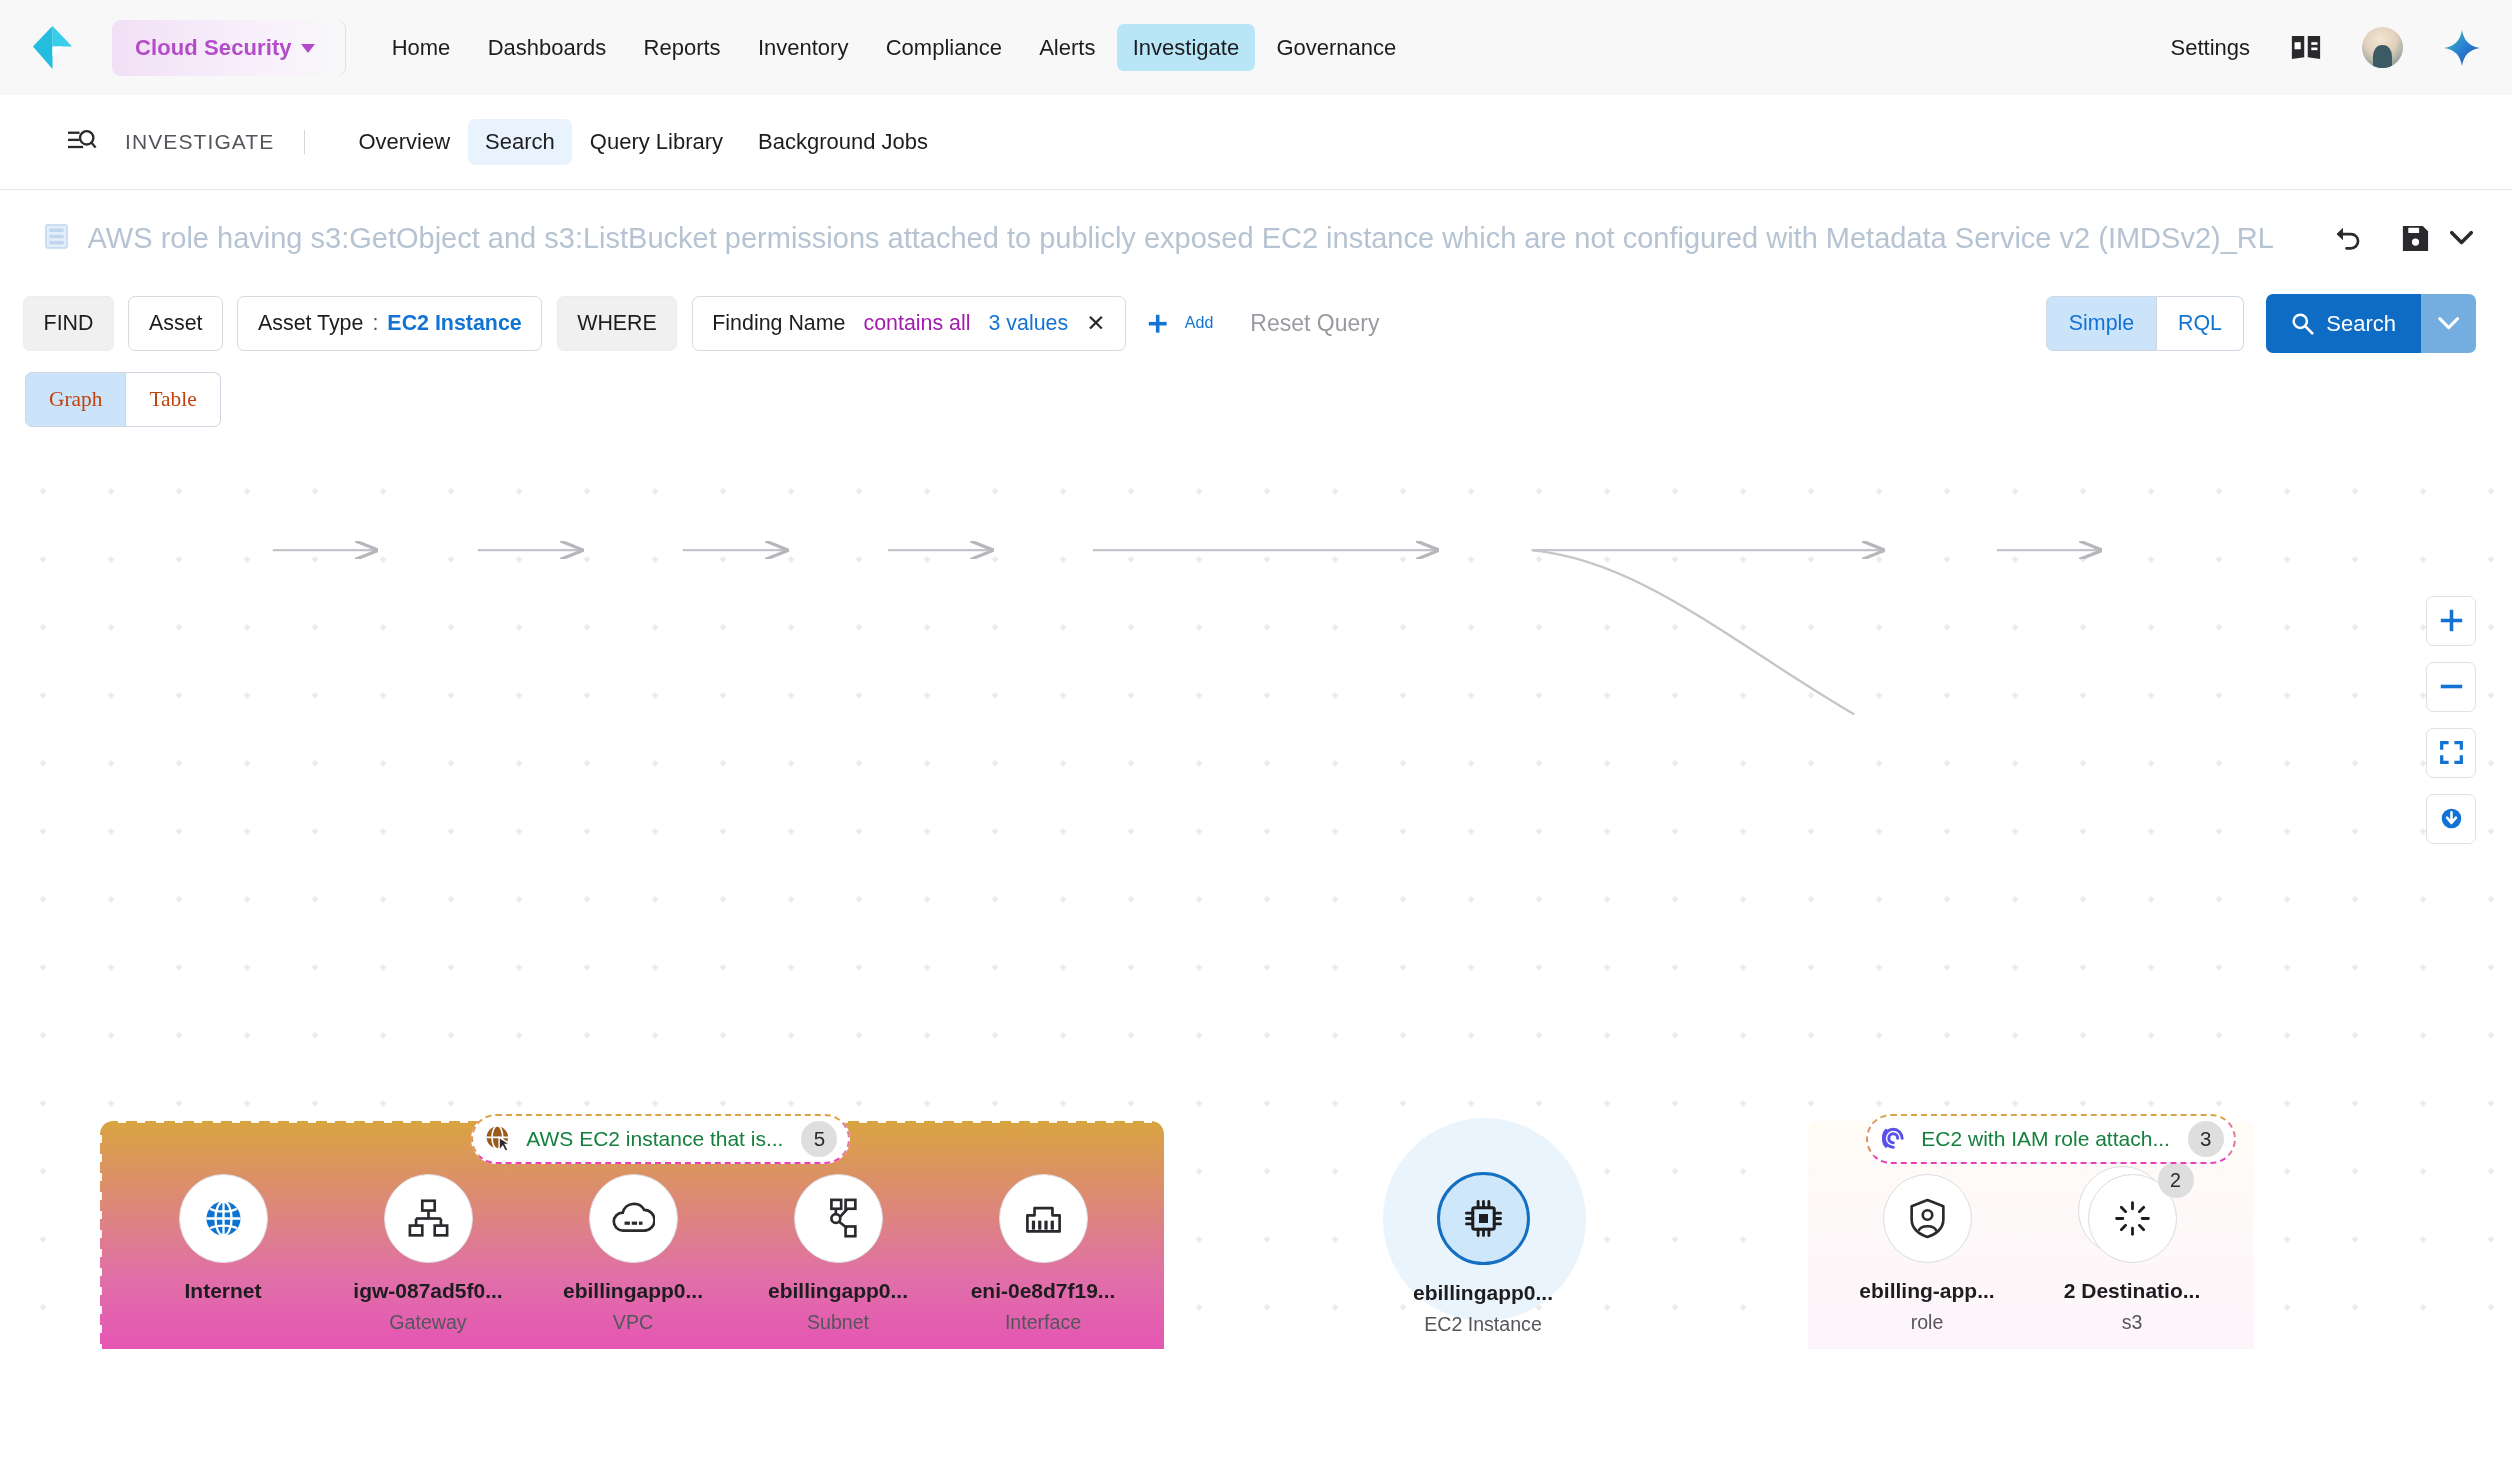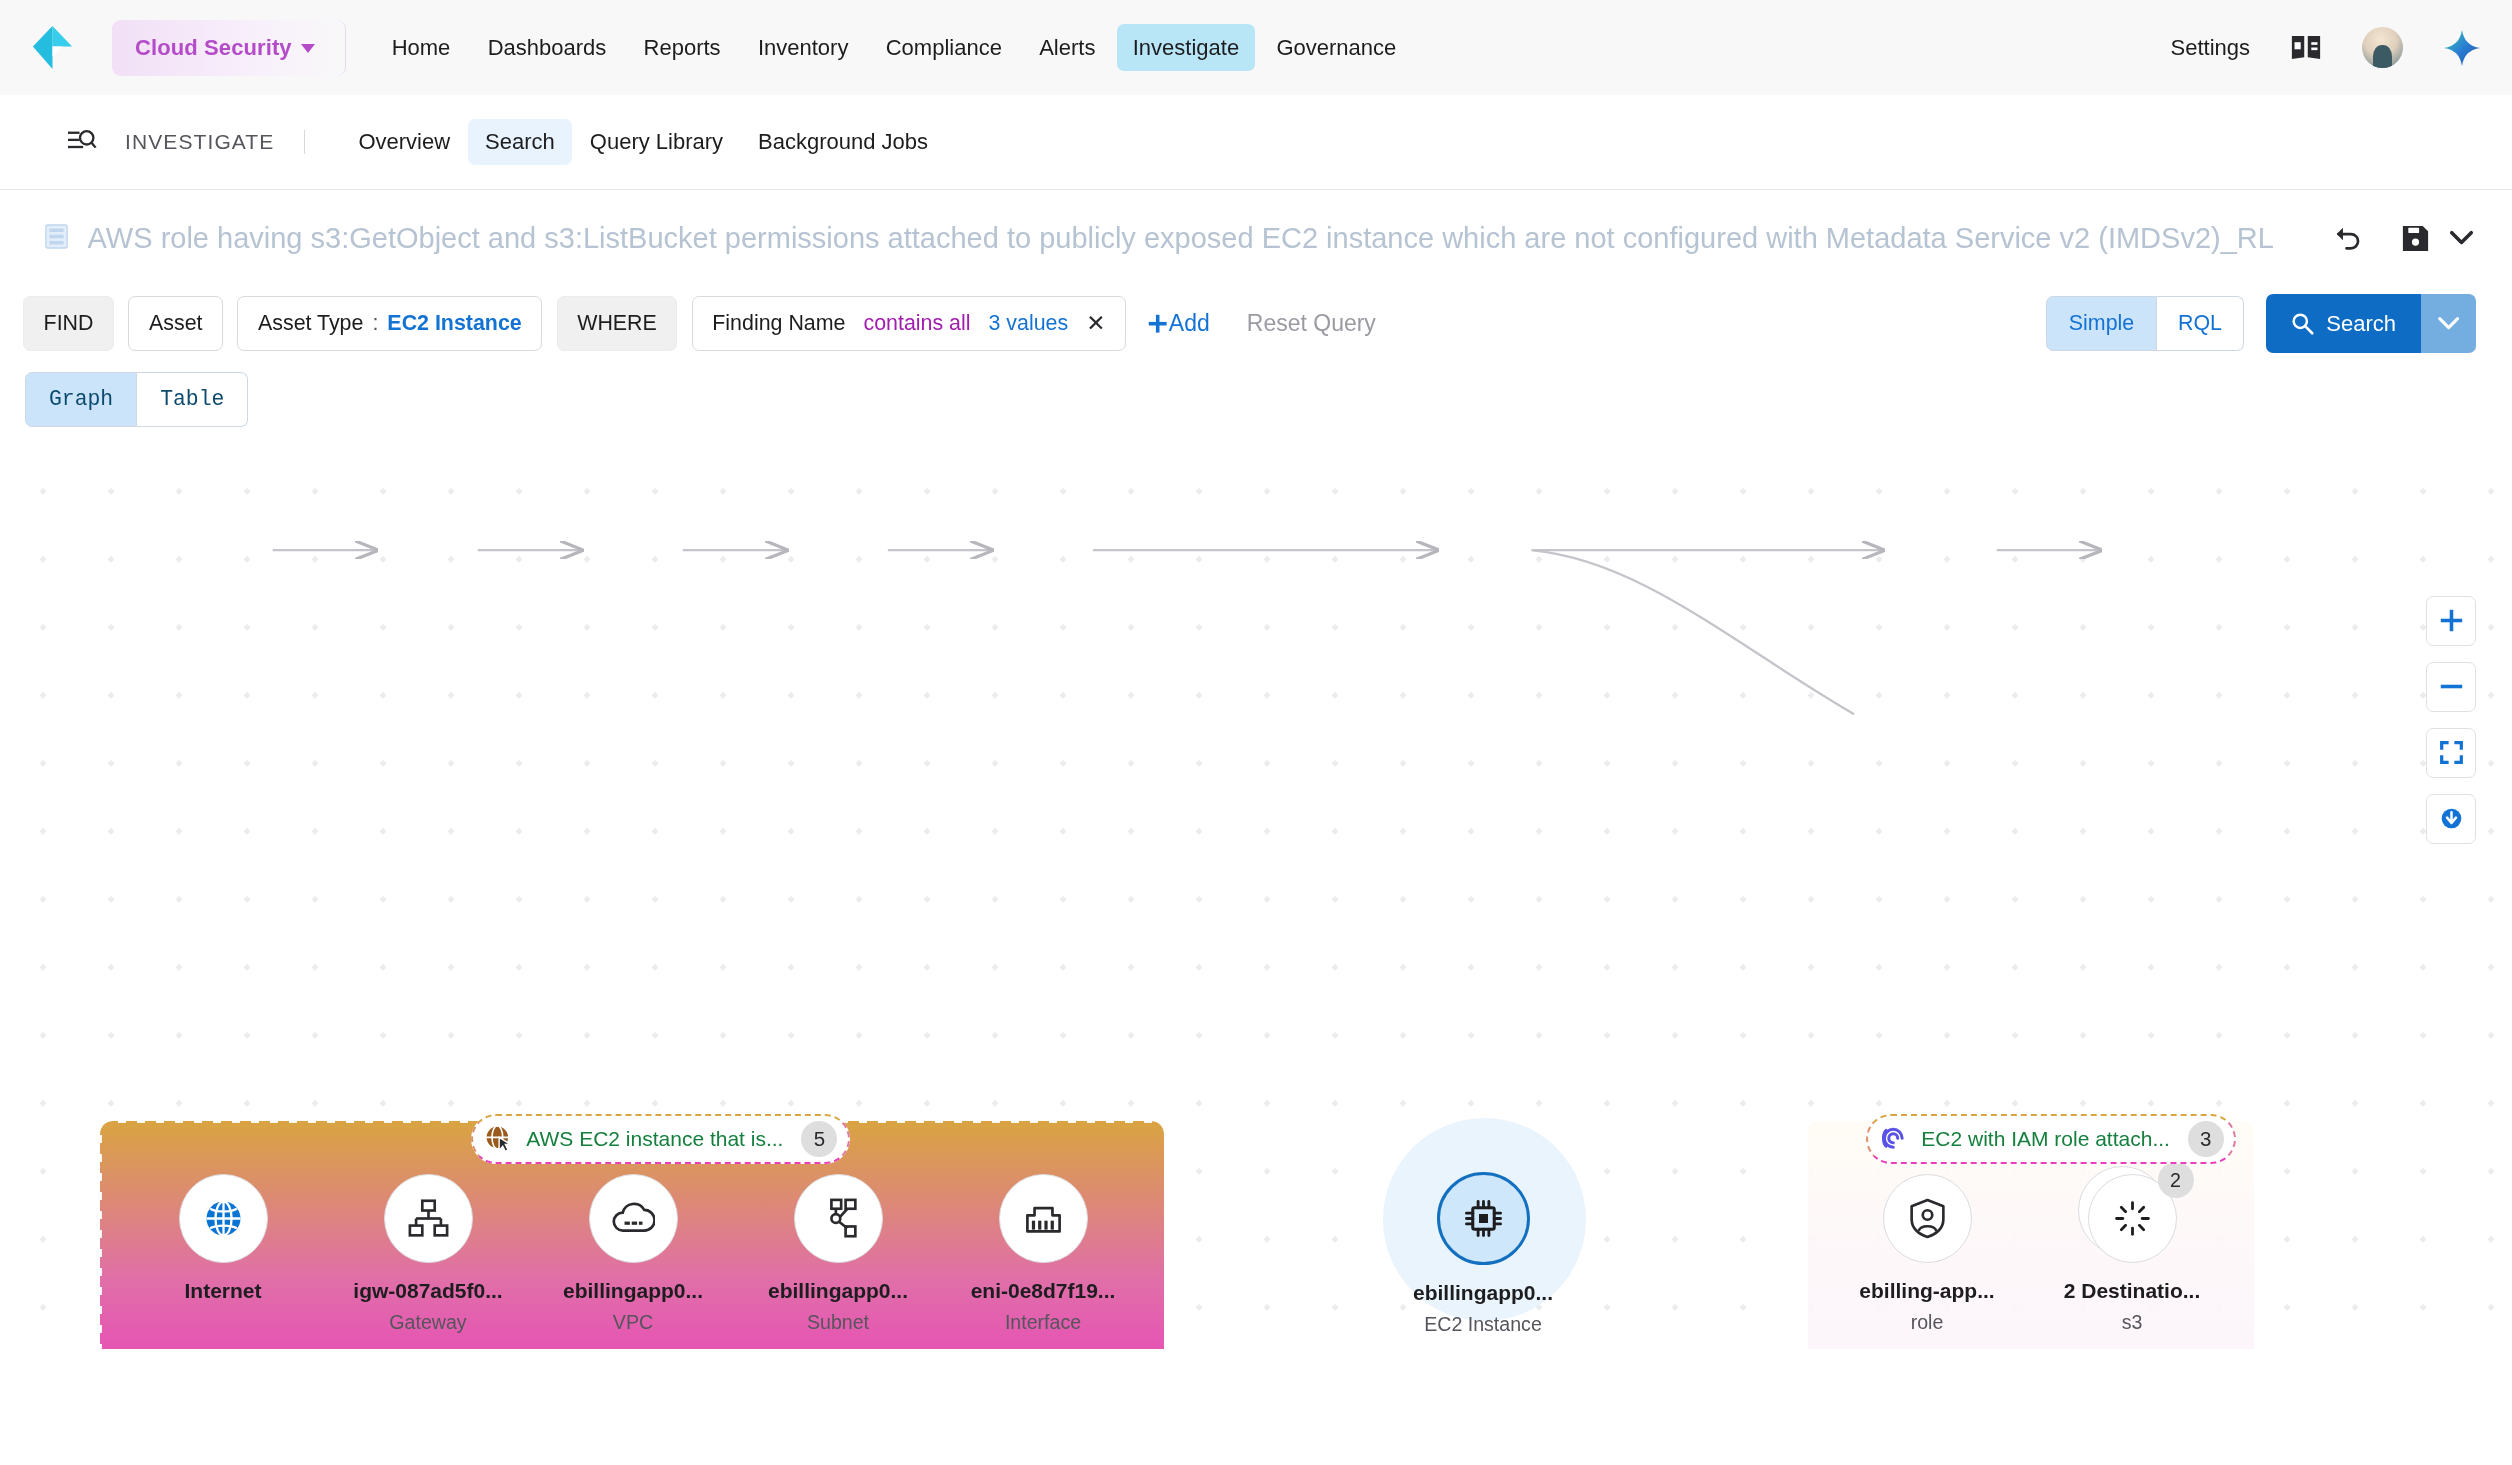--- a/index.html
+++ b/index.html
@@ -99,22 +99,22 @@
   }
   .chip.kw { background: #f0f0f1; border: 1.3px solid #ececee; font-weight: 400; }
   .chip.box { background: #fff; border: 1.3px solid #d9d9de; }
   .chip .sep { color: #55555c; }
   .chip .val { color: #1373d4; font-weight: 700; }
   .chip .op { color: #a21caf; }
   .chip .vlink { color: #1373d4; }
   .chip-x { font-size: 23px; color: #2a2a2e; margin-left: 9px; cursor: pointer; line-height: 1; }
   .gap8 { width: 14.3px; }
   .add-btn {
-    display: flex; align-items: center; gap: 0; color: #1373d4;
-    font-size: 23px; margin-left: 21.4px; cursor: pointer;
+    display: flex; align-items: center; gap: 16px; color: #1373d4;
+    font-size: 16px; margin-left: 21.4px; cursor: pointer;
   }
   .reset-btn { color: #9a9aa2; font-size: 23px; margin-left: 37px; cursor: pointer; }
   .qbuilder-right {
     position: absolute; right: 36px; top: 0; height: 75px;
     display: flex; align-items: center; gap: 21.4px;
   }
   .seg { display: flex; }
   .seg button {
     height: 55px; padding: 0 21.4px; font-size: 21.4px; font-family: inherit;
     border: 1.3px solid #cfd8e2; background: #fff; color: #1373d4; cursor: pointer;
@@ -129,22 +129,22 @@
     border-radius: 7.1px 0 0 7.1px; font-family: inherit;
   }
   .search-caret {
     width: 55px; height: 59px; background: #74aee0; border: none; cursor: pointer;
     border-radius: 0 7.1px 7.1px 0; display: flex; align-items: center; justify-content: center;
   }
 
   
   .viewtabs { display: flex; padding: 10.7px 0 0 25px; }
   .viewtabs button {
-    height: 55px; padding: 0 23px; font-size: 21.4px; font-family: Liberation Mono, monospace;
-    border: 1.3px solid #cfd8e2; background: #fff; color: #0c4a6e; cursor: pointer;
+    height: 55px; padding: 0 23px; font-size: 21.4px; font-family: Liberation Serif, serif;
+    border: 1.3px solid #cfd8e2; background: #fff; color: #c2410c; cursor: pointer;
   }
   .viewtabs button:first-child { border-radius: 7.1px 0 0 7.1px; background: #cce4f9; }
   .viewtabs button:last-child { border-radius: 0 7.1px 7.1px 0; border-left: none; }
 
   
   .canvas {
     position: relative;
     height: 913px;
     margin-top: 9px;
     background-color: #ffffff;

